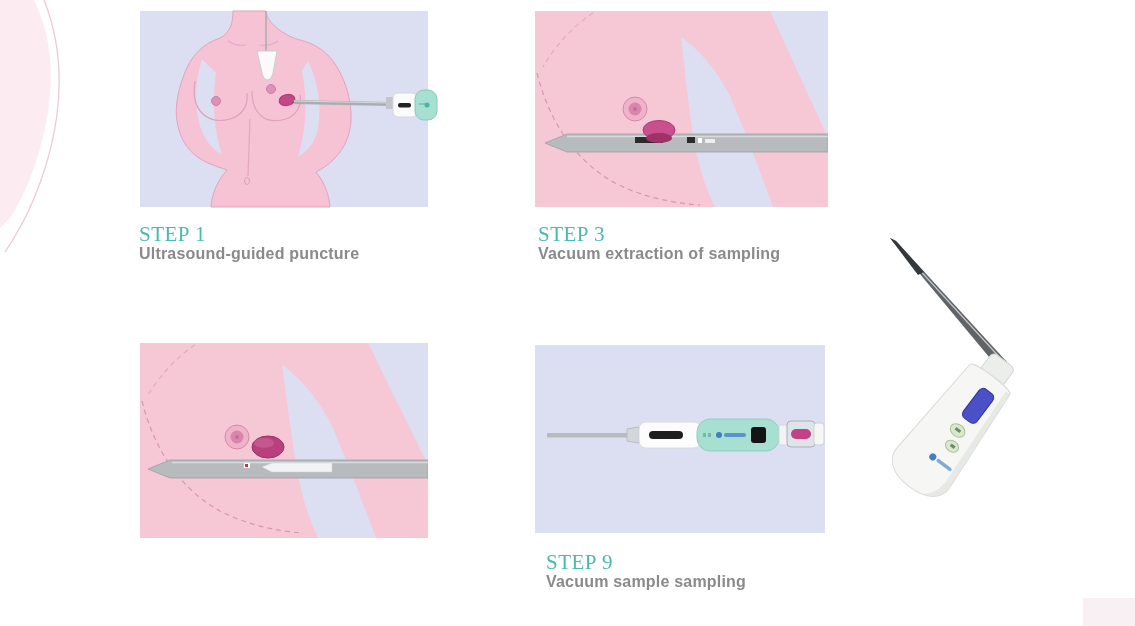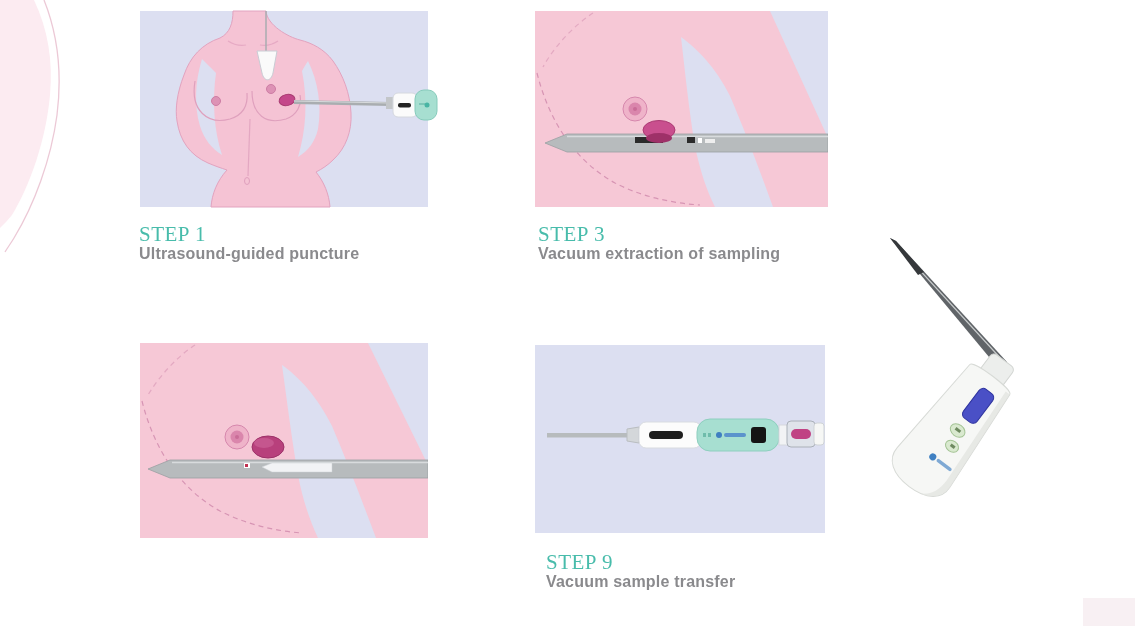--- a/index.html
+++ b/index.html
@@ -157,21 +157,21 @@
   <div class="step-block" style="left:139px;top:224px">
     <div class="step-label">STEP 1</div>
     <div class="step-caption">Ultrasound-guided puncture</div>
   </div>
   <div class="step-block" style="left:538px;top:224px">
     <div class="step-label">STEP 3</div>
     <div class="step-caption">Vacuum extraction of sampling</div>
   </div>
   <div class="step-block" style="left:546px;top:552px">
     <div class="step-label">STEP 9</div>
-    <div class="step-caption">Vacuum sample transfer</div>
+    <div class="step-caption">Vacuum sample sampling</div>
   </div>
 
   <svg class="abs" style="left:858px;top:222px" width="277" height="300" viewBox="0 0 277 300">
     <g>
       <polygon points="32,16 38,19 149,140 141,147" fill="#606468"></polygon>
       <line x1="36" y1="20" x2="145" y2="139" stroke="#c9cccd" stroke-width="1.2"></line>
       <polygon points="32,16 38,19 66,50 60,53" fill="#35383b"></polygon>
     </g>
     <g transform="rotate(37 145 140)">
       <rect x="131" y="138" width="28" height="26" rx="5" fill="#eceeec" stroke="#d2d5d2"></rect>

